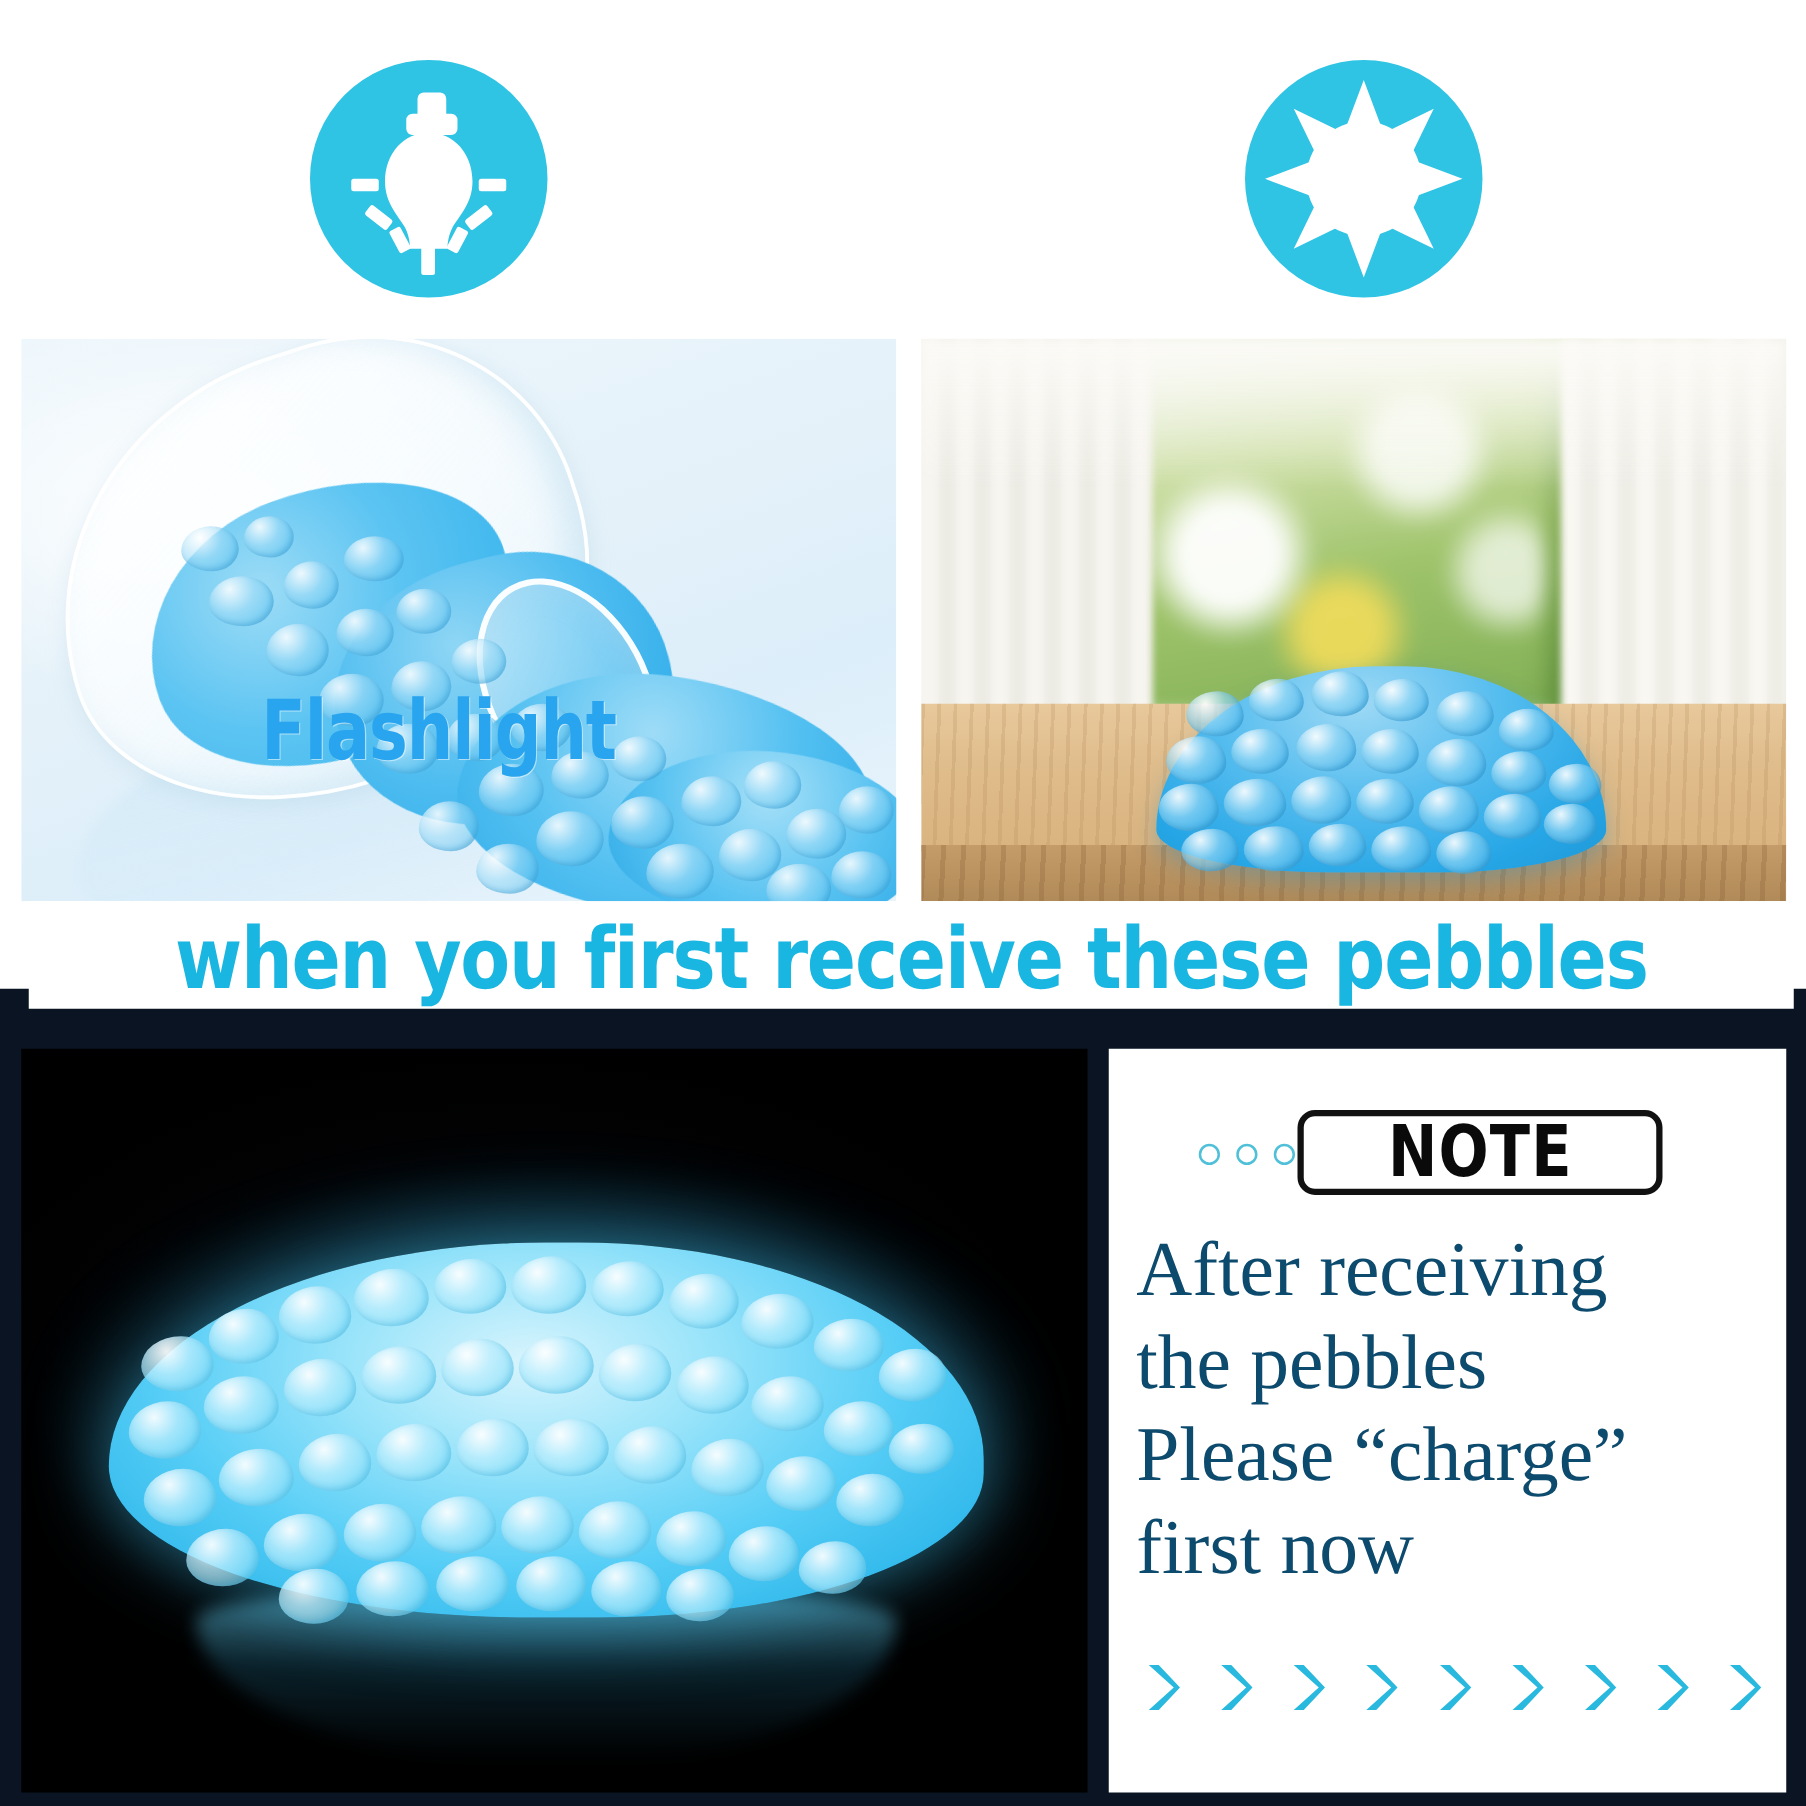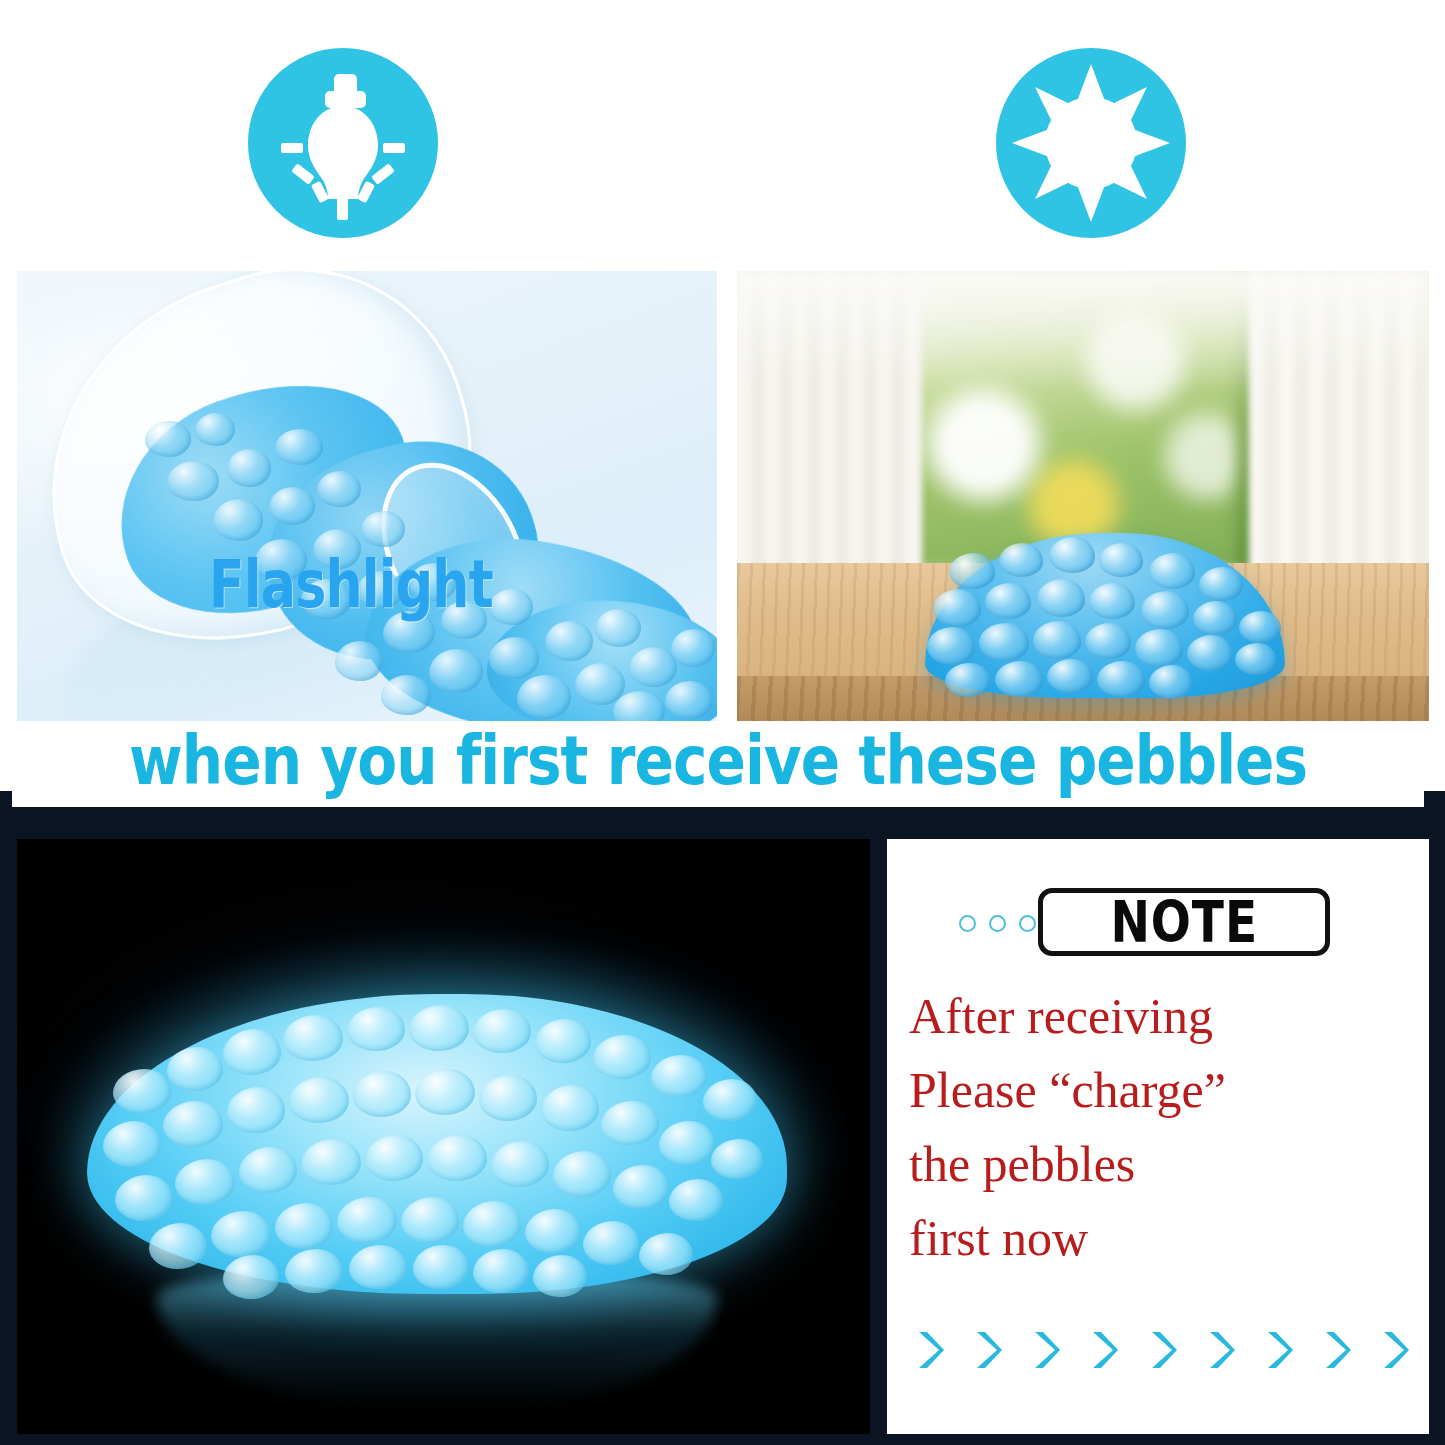--- a/index.html
+++ b/index.html
@@ -201,25 +201,25 @@
     text-shadow: 1px 1px 0 rgba(255,255,255,.5);
     transform: scaleX(0.88);
     transform-origin: left center;
     white-space: nowrap;
   }
   .photo-label.flashlight { left: 192px; top: 275px; }
 
   
   .band {
     position: absolute;
-    left: 12px; top: 705px;
+    left: 23px; top: 705px;
     width: 1412px; height: 86px;
     background: #ffffff;
     display: flex;
-    align-items: flex-start;
+    align-items: flex-end;
     justify-content: center;
     overflow: hidden;
   }
   .band-text {
     font-family: "Liberation Sans Narrow", "DejaVu Sans Condensed", "Liberation Sans", sans-serif;
     font-weight: bold;
     font-size: 68px;
     letter-spacing: -1px;
     color: #1ab6e2;
     white-space: nowrap;
@@ -310,23 +310,23 @@
     color: #0a0a0a;
     transform: scaleX(0.92);
   }
   .note-body {
     position: absolute;
     left: 22px; top: 140px;
     width: 510px;
   }
   .note-line {
     font-family: "Liberation Serif", serif;
-    font-size: 50px;
+    font-size: 62px;
     line-height: 74px;
-    color: #b91c1c;
+    color: #0c4a6e;
     white-space: nowrap;
   }
   .chevrons {
     position: absolute;
     left: 28px; top: 490px;
     width: 495px;
     display: flex;
     justify-content: space-between;
     align-items: center;
   }
@@ -525,22 +525,22 @@
             <span></span>
             <span></span>
         </div>
         <div class="note-box">
           <span class="note-box-label">NOTE</span>
         </div>
       </div>
 
       <div class="note-body">
         <div class="note-line">After receiving</div>
+        <div class="note-line">the pebbles</div>
         <div class="note-line">Please “charge”</div>
-        <div class="note-line">the pebbles</div>
         <div class="note-line">first now</div>
       </div>
 
       <div class="chevrons">
         <svg width="30" height="42" viewBox="0 0 30 42">
             <path d="M4 3 L24 21 L4 39 L12 39 L29 21 L12 3 Z" fill="#29b9de"></path>
           </svg>
         <svg width="30" height="42" viewBox="0 0 30 42">
             <path d="M4 3 L24 21 L4 39 L12 39 L29 21 L12 3 Z" fill="#29b9de"></path>
           </svg>

